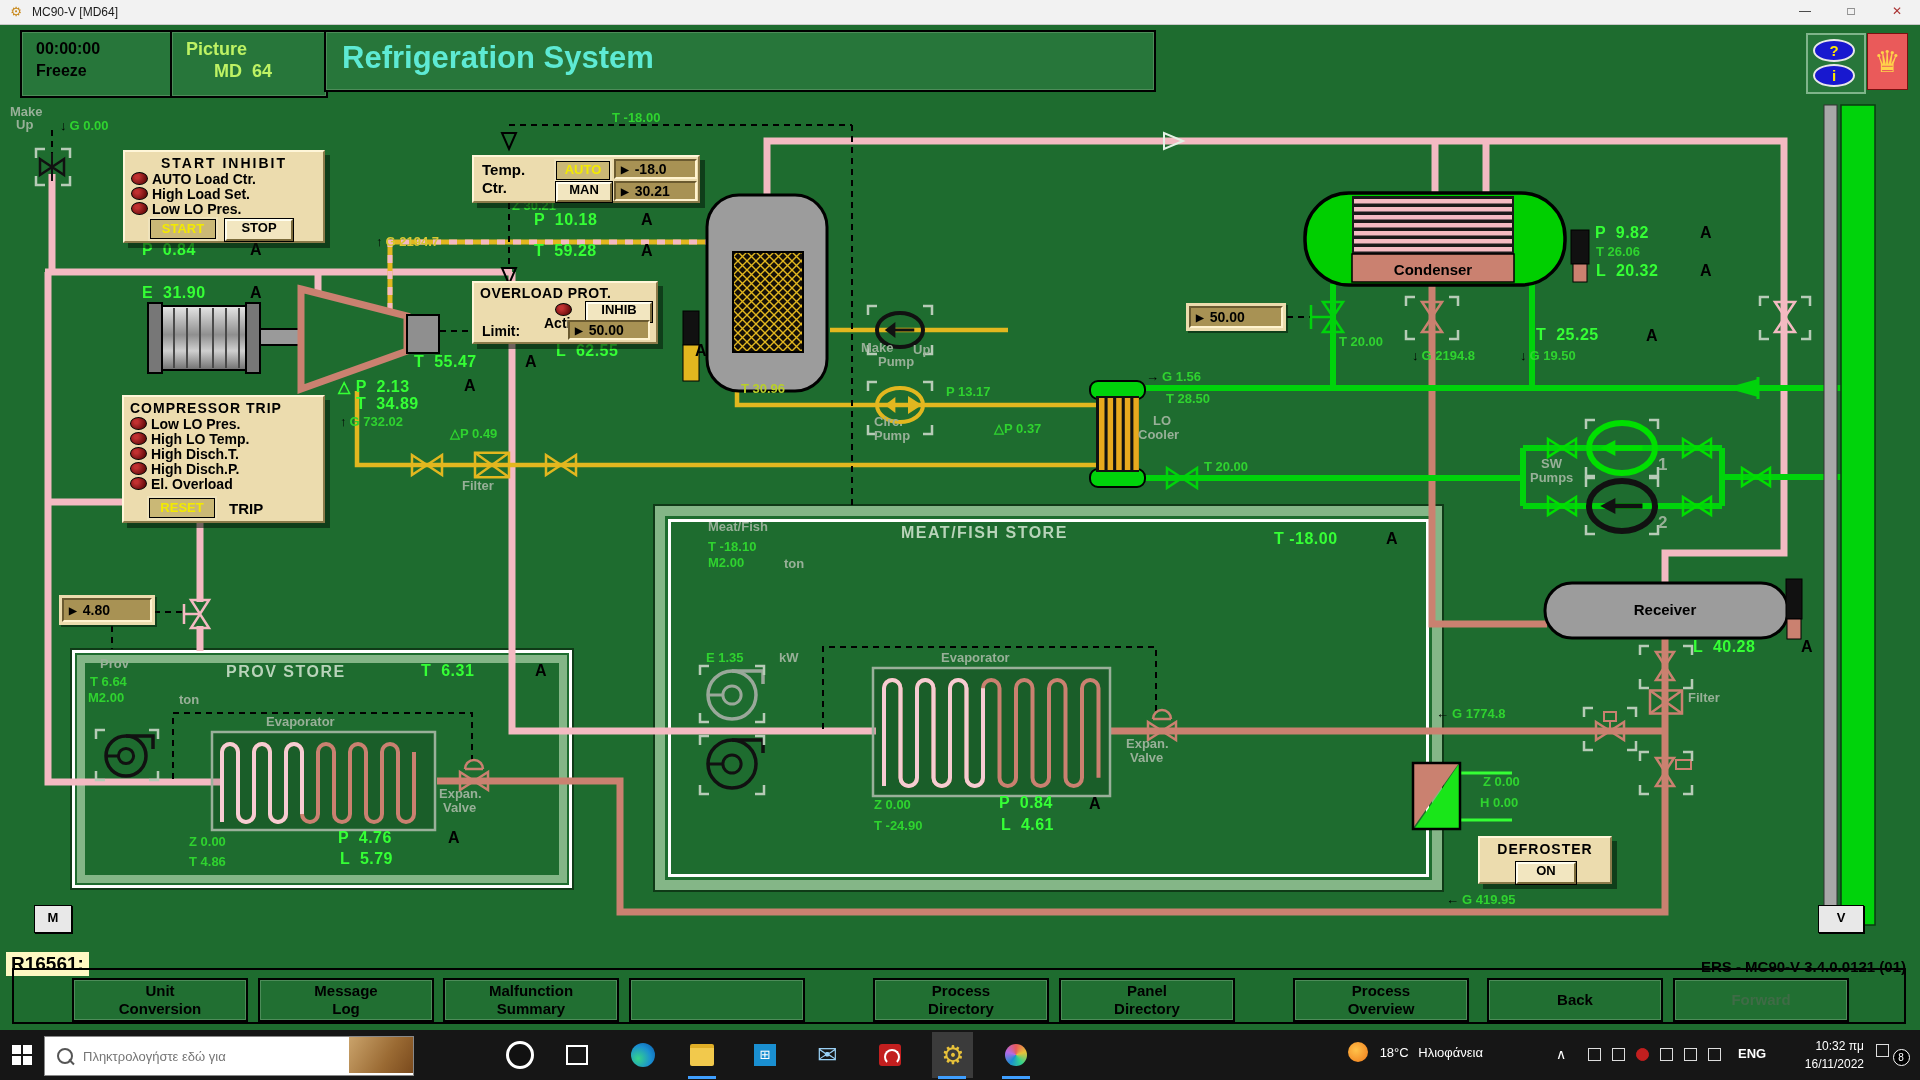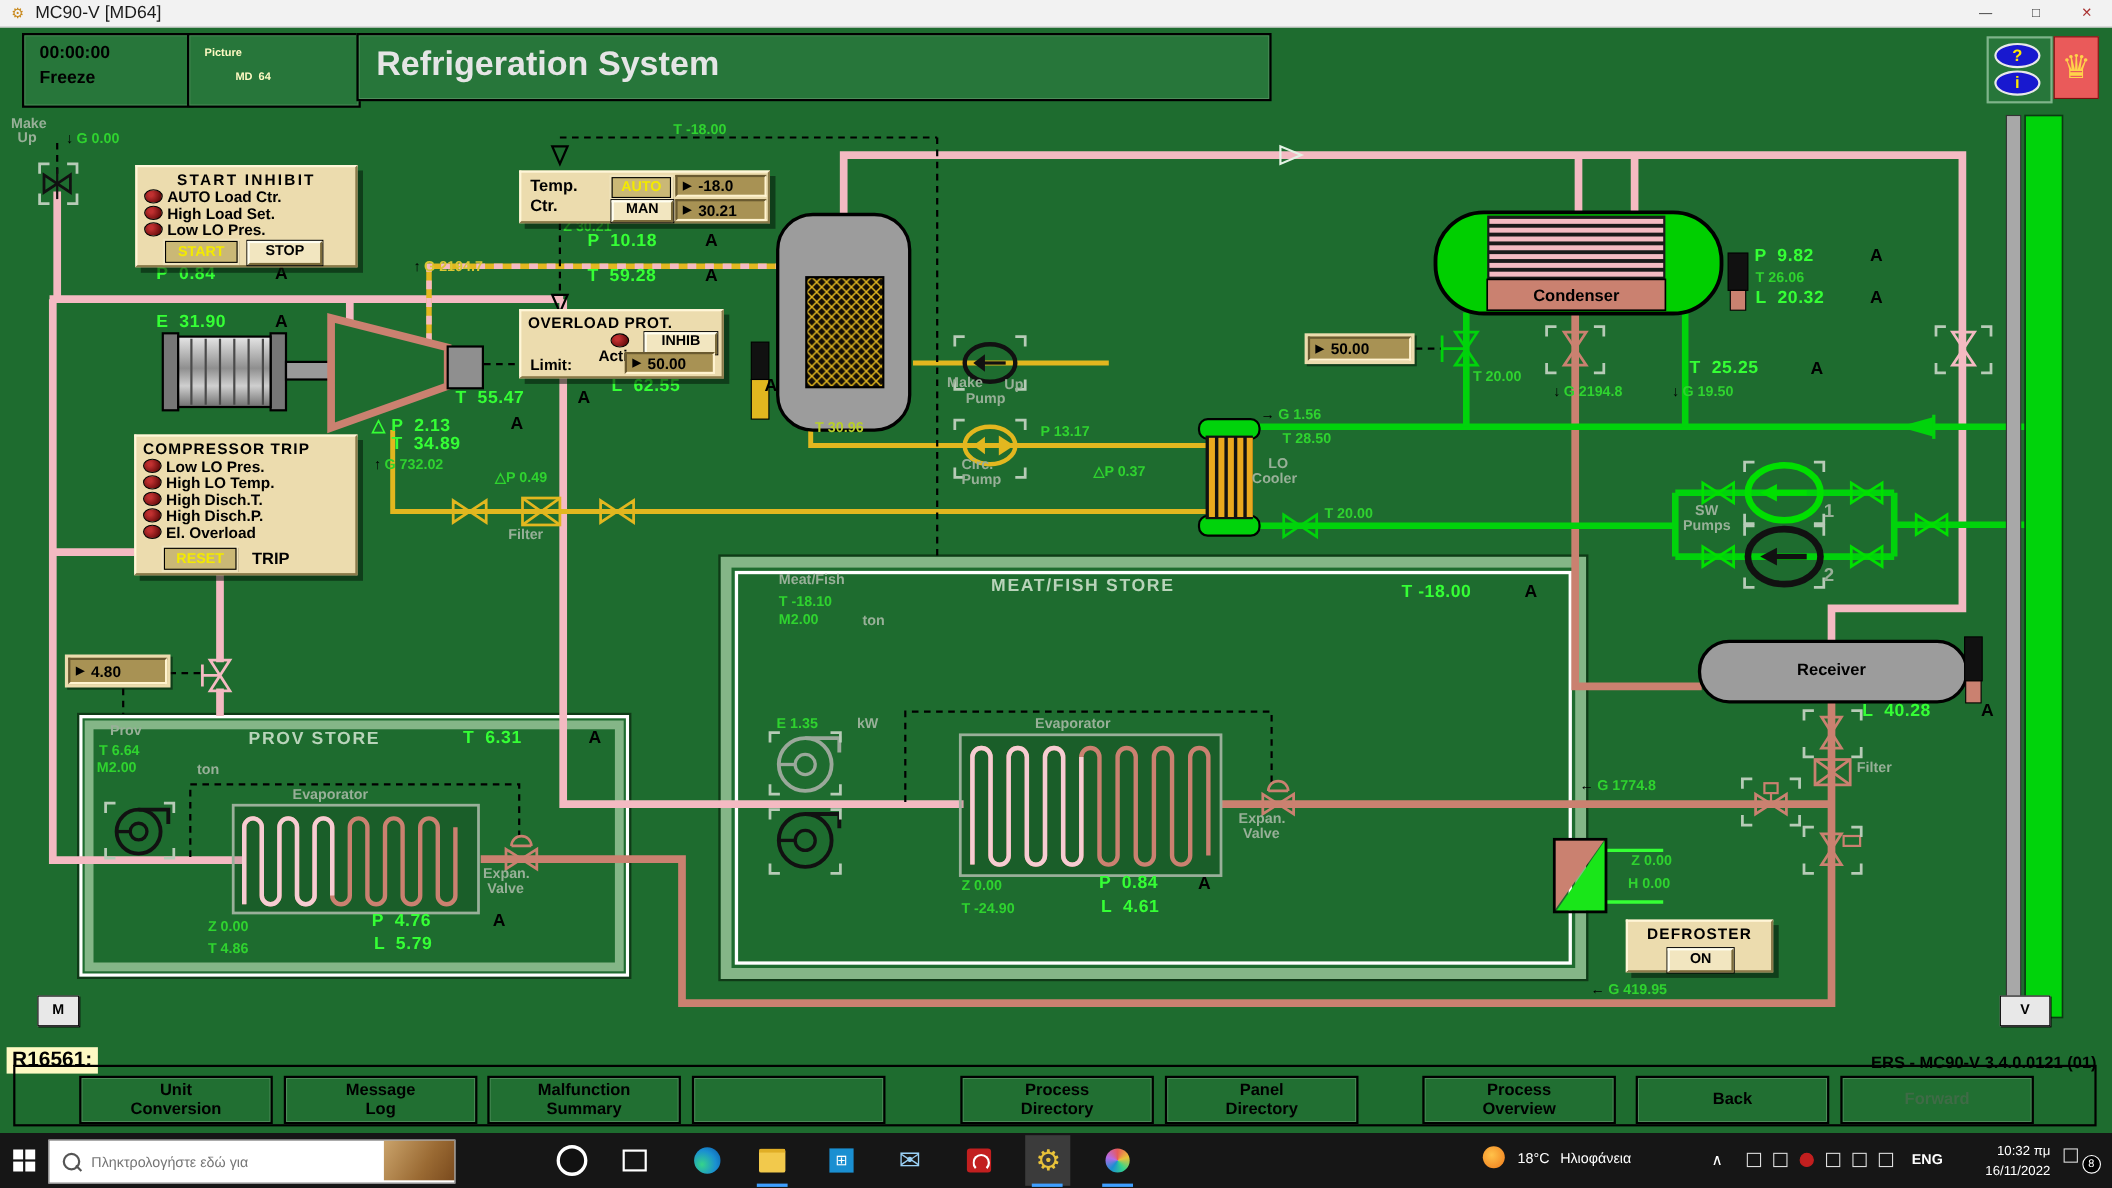--- a/index.html
+++ b/index.html
@@ -1,31 +1,31 @@
 <!DOCTYPE html>
 <html><head>
 <meta charset="utf-8">
 <style>
   html,body{margin:0;padding:0;background:#000;}
   #stage{position:relative;width:1920px;height:1080px;overflow:hidden;background:#1e6c2f;font-family:"Liberation Sans","DejaVu Sans",sans-serif;}
   
   #titlebar{position:absolute;left:0;top:0;width:1920px;height:24px;background:#f2f2f2;border-bottom:1px solid #c8c8c8;display:flex;align-items:center;z-index:30;}
   #titlebar .appicon{width:16px;height:16px;margin:0 8px 0 8px;font-size:13px;line-height:16px;color:#c8881a;text-align:center;}
-  #titlebar .t{font-size:16px;color:#1a1a1a;}
+  #titlebar .t{font-size:12px;color:#1a1a1a;}
   #titlebar .winbtns{margin-left:auto;display:flex;height:24px;}
   #titlebar .wb{width:46px;height:24px;text-align:center;line-height:22px;font-size:12px;color:#333;}
   
   #appbg{position:absolute;left:0;top:24px;width:1920px;height:1006px;background:#1e6c2f;z-index:0;}
   .gpanel{position:absolute;background:#27763a;border:2px solid #000;box-shadow:inset 0 0 0 1px #4d8c59;z-index:3;}
   #p-title{left:324px;top:30px;width:828px;height:58px;}
-  #p-title div{font-size:31px;font-weight:bold;color:#e5e5e5;padding:8px 0 0 16px;}
+  #p-title div{font-size:31px;font-weight:bold;color:#5eead4;padding:8px 0 0 16px;}
   #p-clock{left:20px;top:30px;width:138px;height:58px;padding:6px 0 0 14px;}
   #p-clock div{font-size:16px;font-weight:bold;color:#000;line-height:22px;}
   #p-pict{left:170px;top:30px;width:140px;height:58px;padding:6px 0 0 14px;}
-  #p-pict div{font-size:10px;font-weight:bold;color:#fef9c3;line-height:22px;white-space:pre;}
+  #p-pict div{font-size:18px;font-weight:bold;color:#bef264;line-height:22px;white-space:pre;}
   #p-alarm{left:1166px;top:30px;width:624px;height:58px;padding:0;}
   #p-alarm .cell{position:absolute;left:0;width:190px;height:27px;border-right:1px solid #11431d;border-bottom:1px solid #11431d;font-size:15px;font-weight:bold;color:#000;padding:4px 0 0 10px;box-sizing:border-box;}
   #helpbox{position:absolute;left:1806px;top:33px;width:56px;height:57px;background:#27763a;border:2px solid #7fb48a;z-index:3;}
   .bluebtn{position:absolute;left:5px;width:42px;height:23px;background:#1818cf;border:2px solid #e8e8e8;border-radius:50%;text-align:center;font-weight:bold;color:#ffe800;font-size:15px;line-height:20px;box-sizing:border-box;}
   #emblem{position:absolute;left:1867px;top:33px;width:39px;height:55px;background:#ea5a5a;border:1px solid #7a1010;z-index:3;text-align:center;font-size:30px;line-height:55px;color:#ffd24a;}
   
   .store{position:absolute;z-index:1;box-sizing:border-box;}
   #mfstore{left:655px;top:506px;width:787px;height:384px;border:10px solid #84b687;outline:2px solid #0f3a17;}
   #mfstore .inner{position:absolute;inset:3px;border:3px solid #fff;}
   #pvstore{left:72px;top:650px;width:500px;height:238px;border:3px solid #fff;outline:2px solid #0f3a17;}

